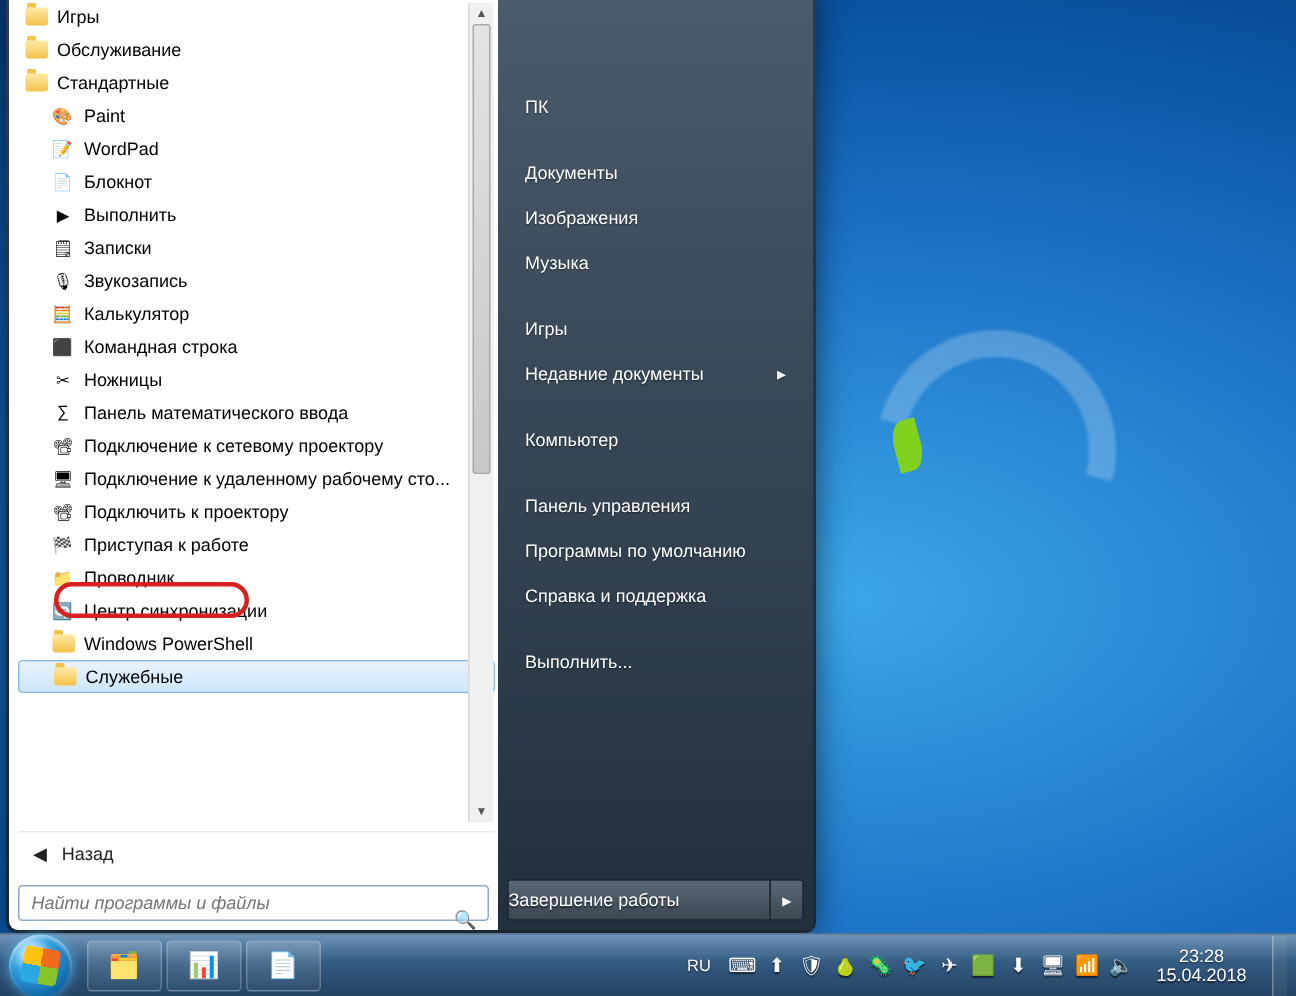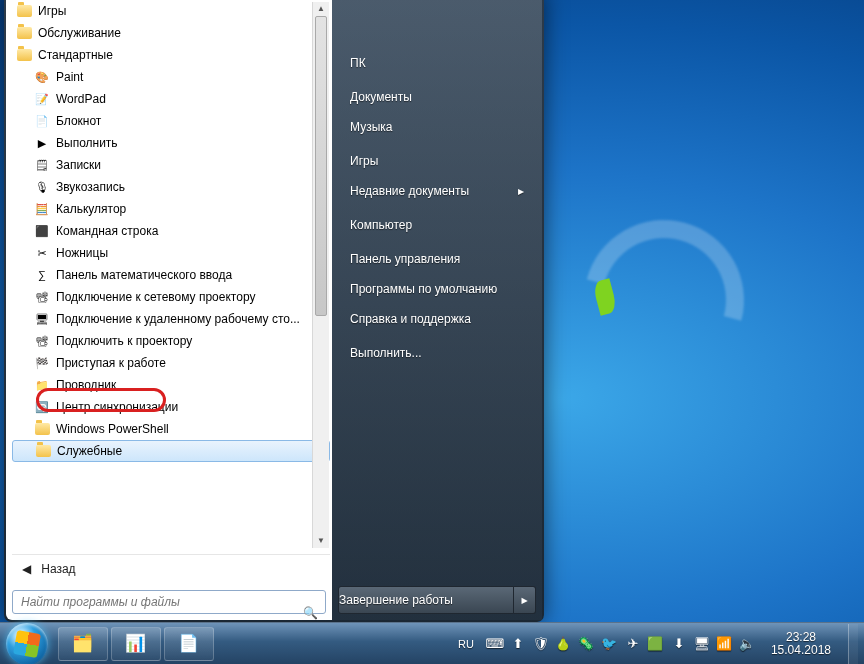--- a/index.html
+++ b/index.html
@@ -20,22 +20,22 @@
 .scroll{position:absolute;right:1px;top:2px;bottom:2px;width:17px;background:#f0f0f0;border-left:1px solid #d8d8d8}
 .scroll .thumb{position:absolute;left:2px;right:2px;top:14px;height:300px;background:linear-gradient(#e3e3e3,#c7c7c7);border:1px solid #a9a9a9;border-radius:2px}
 .scroll .arr{position:absolute;left:0;right:0;height:14px;text-align:center;font-size:8px;color:#555;line-height:14px}
 .back-row{height:28px;display:flex;align-items:center;padding-left:10px;color:#222;border-top:1px solid #e6e6e6;margin-top:4px;gap:10px}
 .search-row{height:28px;display:flex;align-items:flex-end;margin:4px 4px 0 0}
 .search-row input{flex:1;height:24px;border:1px solid #8fa9c9;border-radius:3px;padding:0 26px 0 8px;font-style:italic;color:#7b7b7b;background:#fff}
 .search-row .mag{position:relative;width:0}
 .search-row .mag span{position:absolute;right:8px;top:-8px;color:#3a6da8}
 .right-panel{flex:1;display:flex;flex-direction:column;padding:54px 6px 6px 6px;color:#fff;position:relative;background:linear-gradient(180deg,rgba(120,140,160,.4),rgba(40,55,70,.55))}
 .avatar{position:absolute;top:-30px;left:50%;transform:translateX(-50%);width:58px;height:58px;border:2px solid rgba(255,255,255,.85);border-radius:4px;background:linear-gradient(135deg,#ff9c1a 0 40%,#ffd21a 40% 55%,#fff 55% 60%,#2aa02a 60%);box-shadow:0 2px 10px rgba(0,0,0,.5)}
-.r-item{height:30px;display:flex;align-items:center;padding:0 12px;text-shadow:0 1px 1px rgba(0,0,0,.55);font-size:12.5px;justify-content:space-between}
-.r-item.spaced{margin-top:4px}
+.r-item{height:30px;display:flex;align-items:flex-end;padding:0 12px;text-shadow:0 1px 1px rgba(0,0,0,.55);font-size:12.5px;justify-content:space-between}
+.r-item.spaced{margin-top:14px}
 .shutdown{margin-top:auto;height:28px;display:flex}
 .shutdown .main{flex:1;background:linear-gradient(#5a6876,#3a4652);border:1px solid #1f2730;border-radius:3px 0 0 3px;display:flex;align-items:center;justify-content:flex-start;color:#fff;text-shadow:0 1px 1px rgba(0,0,0,.6)}
 .shutdown .arrow{width:22px;background:linear-gradient(#5a6876,#3a4652);border:1px solid #1f2730;border-left:none;border-radius:0 3px 3px 0;display:flex;align-items:center;justify-content:center;color:#fff;font-size:8px}
 .taskbar{position:absolute;left:0;right:0;bottom:0;height:42px;background:linear-gradient(#6f94b9,#345b81 45%,#244364);display:flex;align-items:center;padding:0 6px;border-top:1px solid rgba(255,255,255,.25)}
 .start-orb{width:42px;height:42px;border-radius:50%;background:radial-gradient(circle at 35% 30%,#bfe8ff 0 10%,#2e9fe0 35%,#0b5e9c 80%);box-shadow:0 0 8px rgba(80,200,255,.7),inset 0 2px 3px rgba(255,255,255,.6);position:relative;margin-right:10px}
 .start-orb:before{content:"";position:absolute;inset:9px;background:conic-gradient(#f26a1b 0 25%,#87c425 25% 50%,#2aa8e0 50% 75%,#ffc20e 75% 100%);border-radius:3px;transform:rotate(10deg)}
 .tb-btn{width:50px;height:34px;margin-right:3px;border-radius:3px;background:linear-gradient(rgba(255,255,255,.18),rgba(255,255,255,.04));border:1px solid rgba(255,255,255,.22);display:flex;align-items:center;justify-content:center;font-size:17px}
 .tray{margin-left:auto;display:flex;align-items:center;gap:9px;color:#fff}
 .tray .ic{width:16px;height:16px;display:flex;align-items:center;justify-content:center;font-size:13px;text-shadow:0 1px 1px rgba(0,0,0,.6)}
 .clock{text-align:center;font-size:11px;line-height:13px;color:#fff;margin:0 6px 0 6px;text-shadow:0 1px 1px rgba(0,0,0,.6)}
@@ -168,20 +168,23 @@
     </div>
 
     <div class="right-panel" id="right-panel">
       <div class="r-item">
           <span>ПК</span>
         </div>
         <div class="r-item spaced">
           <span>Документы</span>
         </div>
         <div class="r-item">
+          <span>Изображения</span>
+        </div>
+        <div class="r-item">
           <span>Музыка</span>
         </div>
         <div class="r-item spaced">
           <span>Игры</span>
         </div>
         <div class="r-item">
           <span>Недавние документы</span>
           <span>▸</span>
         </div>
         <div class="r-item spaced">

